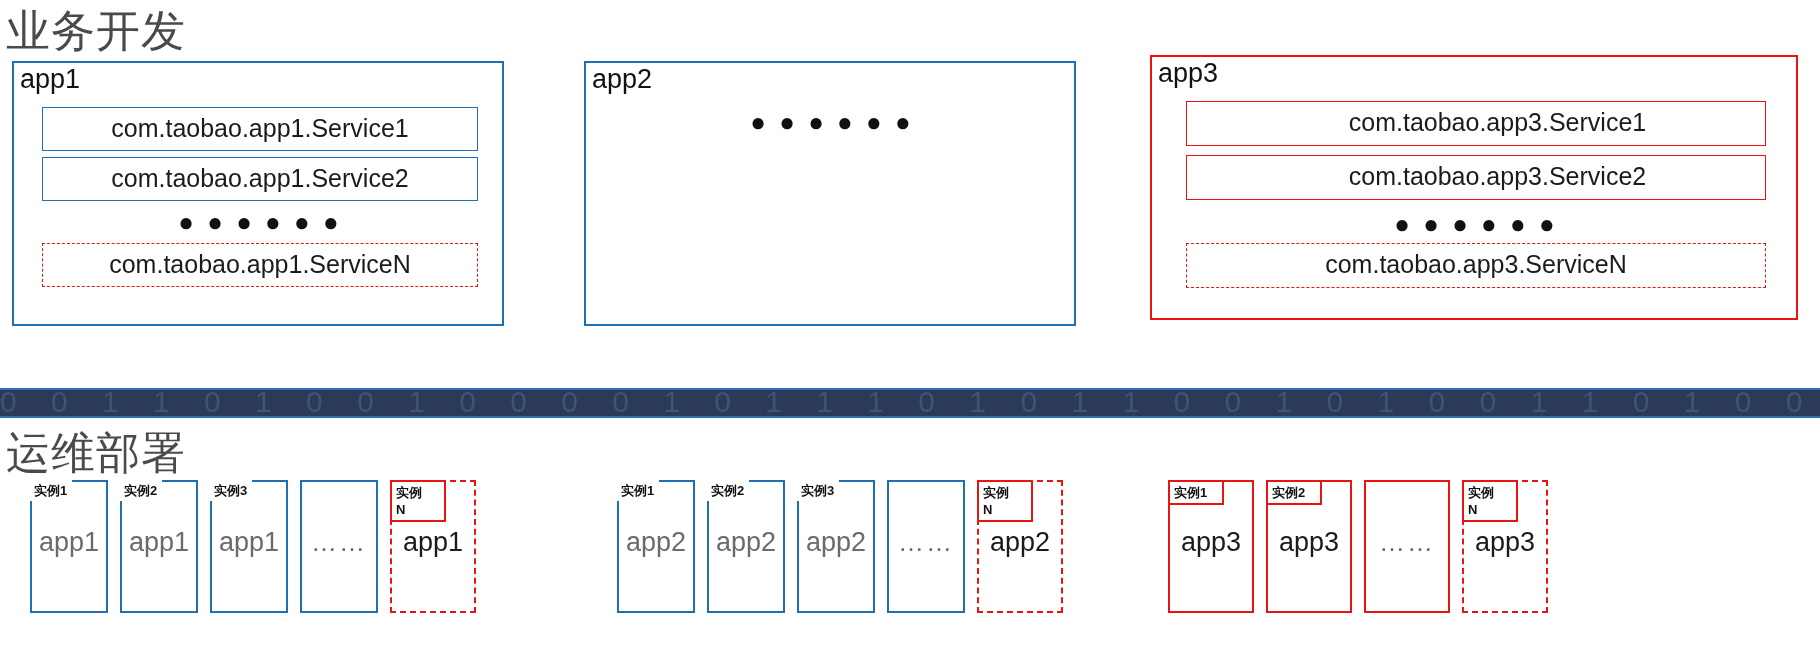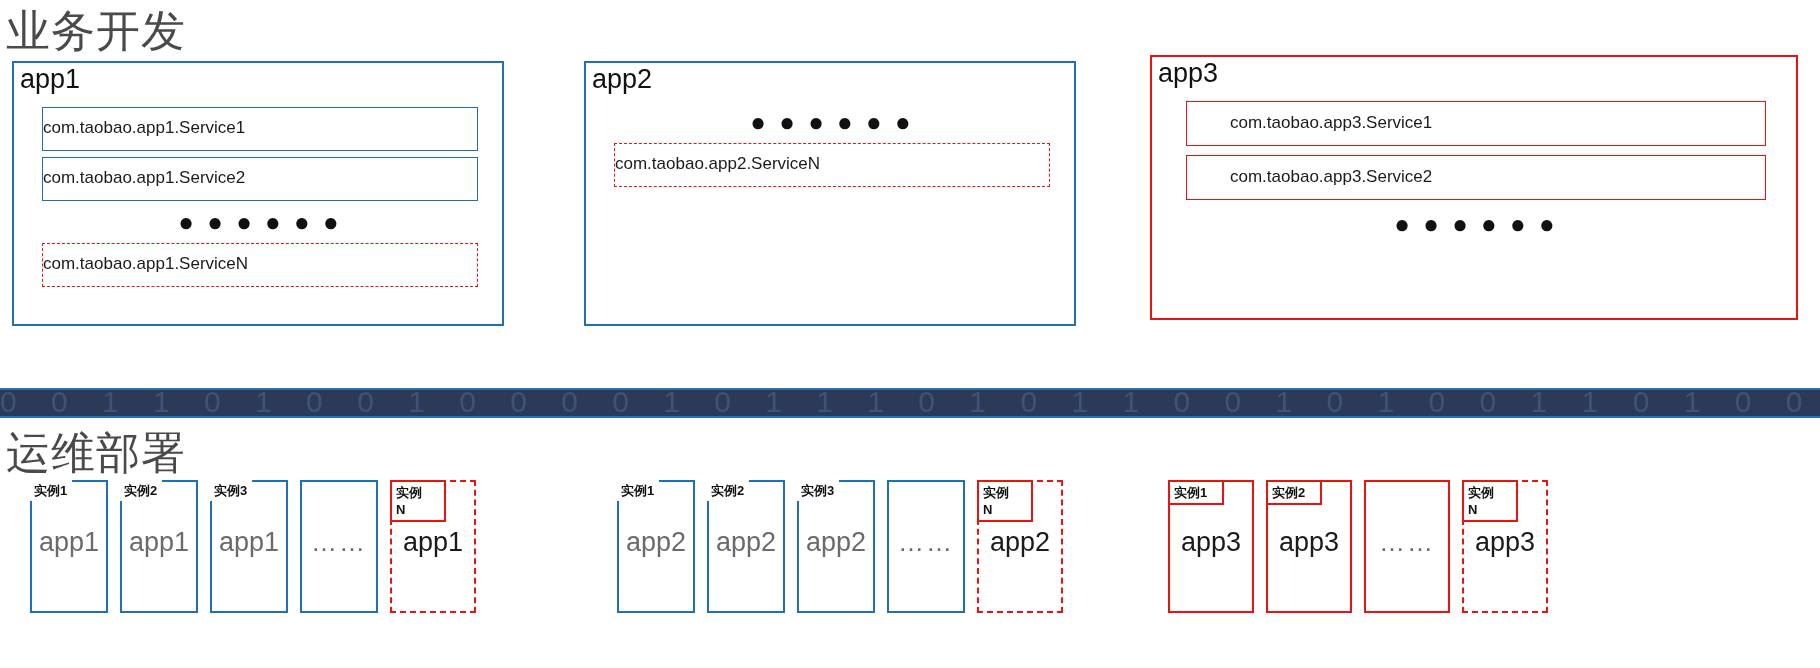--- a/index.html
+++ b/index.html
@@ -60,22 +60,22 @@
     position: absolute;
     left: 0; right: 0;
     top: 44px;
     padding: 0 24px 0 28px;
     box-sizing: border-box;
   }
   .service-box {
     box-sizing: border-box;
     height: 44px;
     line-height: 40px;
-    text-align: left;
-    font-size: 17px;
+    text-align: center;
+    font-size: 25px;
     color: #1b1b1b;
     background: #ffffff;
     margin-bottom: 6px;
   }
   .service-box.blue   { border: 1.5px solid #1f6fb5; }
   .service-box.red    { border: 1.5px solid #e81313; padding-left: 43px; }
   .service-box.dashed { border: 1.5px dashed #e81313; }
 
   .ellipsis-row {
     text-align: center;
@@ -181,30 +181,30 @@
       <div class="service-box blue">com.taobao.app1.Service2</div>
       <div class="ellipsis-row">● ● ● ● ● ●</div>
       <div class="service-box dashed">com.taobao.app1.ServiceN</div>
     </div>
   </div>
 
   <div class="app-box blue" id="app-box-2">
     <div class="app-label">app2</div>
     <div class="service-list">
       <div class="ellipsis-row">● ● ● ● ● ●</div>
-      <div class="service-box dashed">com.taobao.app2.ServiceN</div>
     </div>
   </div>
 
   <div class="app-box red" id="app-box-3">
     <div class="app-label">app3</div>
     <div class="service-list">
       <div class="service-box red">com.taobao.app3.Service1</div>
       <div class="service-box red">com.taobao.app3.Service2</div>
       <div class="ellipsis-row">● ● ● ● ● ●</div>
+      <div class="service-box dashed">com.taobao.app3.ServiceN</div>
     </div>
   </div>
 
 </div>
 
 <div id="separator">
   <div id="binary-stream">0 0 1 1 0 1 0 0 1 0 0 0 0 1 0 1 1 1 0 1 0 1 1 0 0 1 0 1 0 0 1 1 0 1 0 0 1 0 1 1 0 1 0 1 0 0 1 1 0 1 0 0 1 0 1 1</div>
 </div>
 
 <div class="section-title" id="ops-title">运维部署</div>

